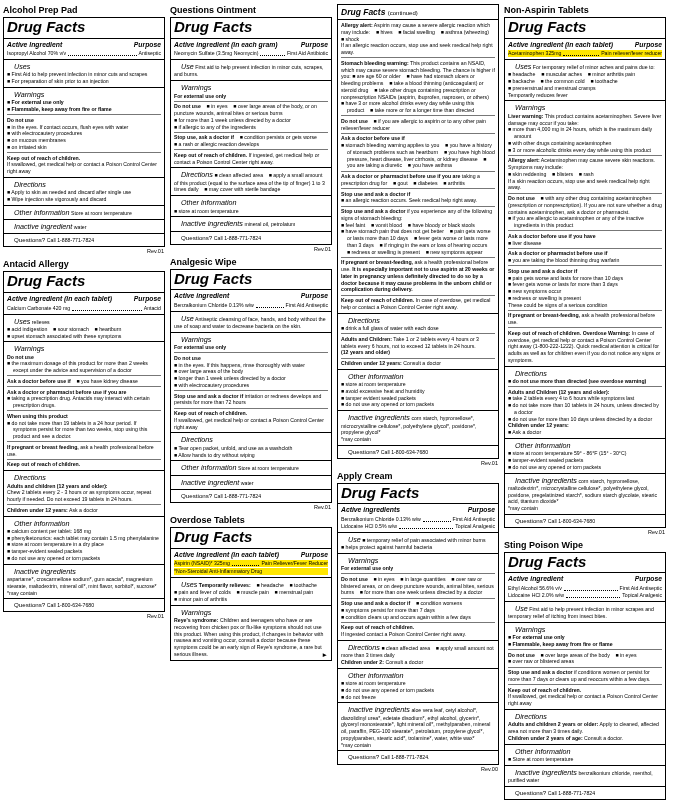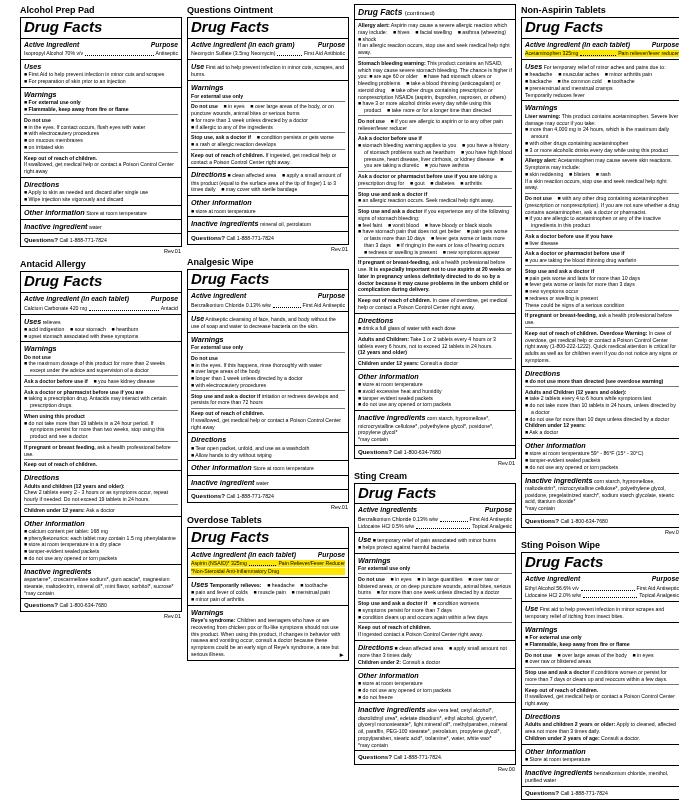--- a/index.html
+++ b/index.html
@@ -1,30 +1,30 @@
 <!DOCTYPE html>
 <html style="--hl: #ffe600;"><head>
 <meta charset="utf-8">
 <style>
   html,body{margin:0;padding:0;background:#fff;}
   body{width:679px;height:802px;overflow:hidden;font-family:"Liberation Sans",sans-serif;color:#000;
        -webkit-font-smoothing:antialiased;}
-  .sheet{display:flex;gap:5px;padding:4px 20px;box-sizing:border-box;width:679px;height:802px;background:#fff;}
+  .sheet{display:flex;gap:5px;padding:4px 3px;box-sizing:border-box;width:679px;height:802px;background:#fff;}
   .col{flex:0 0 162px;width:162px;display:flex;flex-direction:column;}
   .panel{margin-bottom:4px;}
   .ptitle{font-size:9px;font-weight:700;margin:1px 0 2px 0;}
   .box{border:1.8px solid #000;background:#fff;}
   .sec{padding:2px 3px;font-size:5.2px;line-height:1.3;}
   .sep-thick{border-top:1.8px solid #000;}
   .sep-thin{border-top:1px solid #000;}
   .df{font-size:15px;font-style:italic;font-weight:700;padding:1px 3px 2px;line-height:1.1;}
   .dfc{font-size:8.5px;font-style:italic;font-weight:700;line-height:1.2;}
   .cont{font-style:normal;font-weight:400;font-size:7px;}
   .dfc .cont{font-size:6px;}
-  .h{font-size:7.2px;font-weight:700;font-style:italic;}
+  .h{font-size:7.2px;font-weight:400;font-style:italic;margin-left:7px;}
   .h.hp{font-style:normal;font-size:6.2px;}
   .ahead{display:flex;justify-content:space-between;font-weight:700;font-style:italic;font-size:6.8px;margin-bottom:1px;}
   .irow{display:flex;align-items:flex-end;}
   .inm,.ipu{white-space:nowrap;}
   .ldr{flex:1;border-bottom:1px dotted #000;margin:0 2px 1px;}
   .hl{background:var(--hl,#ffe600);}
   .note{margin-top:1px;}
   .rule{border-top:1px solid #777;margin:1.5px 0;height:0;}
   .ln{margin:0;}
   .bl{padding-left:6px;text-indent:-6px;}
@@ -326,21 +326,21 @@
             <div class="ln"><span class="h">Inactive ingredients</span><span> corn starch, hypromellose*, microcrystalline cellulose*, polyethylene glycol*, povidone*, propylene glycol*</span></div>
             <div class="ln">*may contain</div>
           </div>
           <div class="sec sep-thick">
             <div class="ln"><span class="h hp">Questions?</span><span> Call 1-800-634-7680</span></div>
           </div>
         </div>
         <div class="rev">Rev.01</div>
       </div>
       <div class="panel">
-        <div class="ptitle">Sting Cream</div>
+        <div class="ptitle">Apply Cream</div>
         <div class="box">
           <div class="sec sep-none df">Drug Facts</div>
           <div class="sec sep-thin">
             <div class="ahead">
               <span>Active ingredients</span>
               <span>Purpose</span>
             </div>
             <div class="irow">
               <span class="inm">Benzalkonium Chloride 0.13% w/w</span>
               <span class="ldr"></span>

